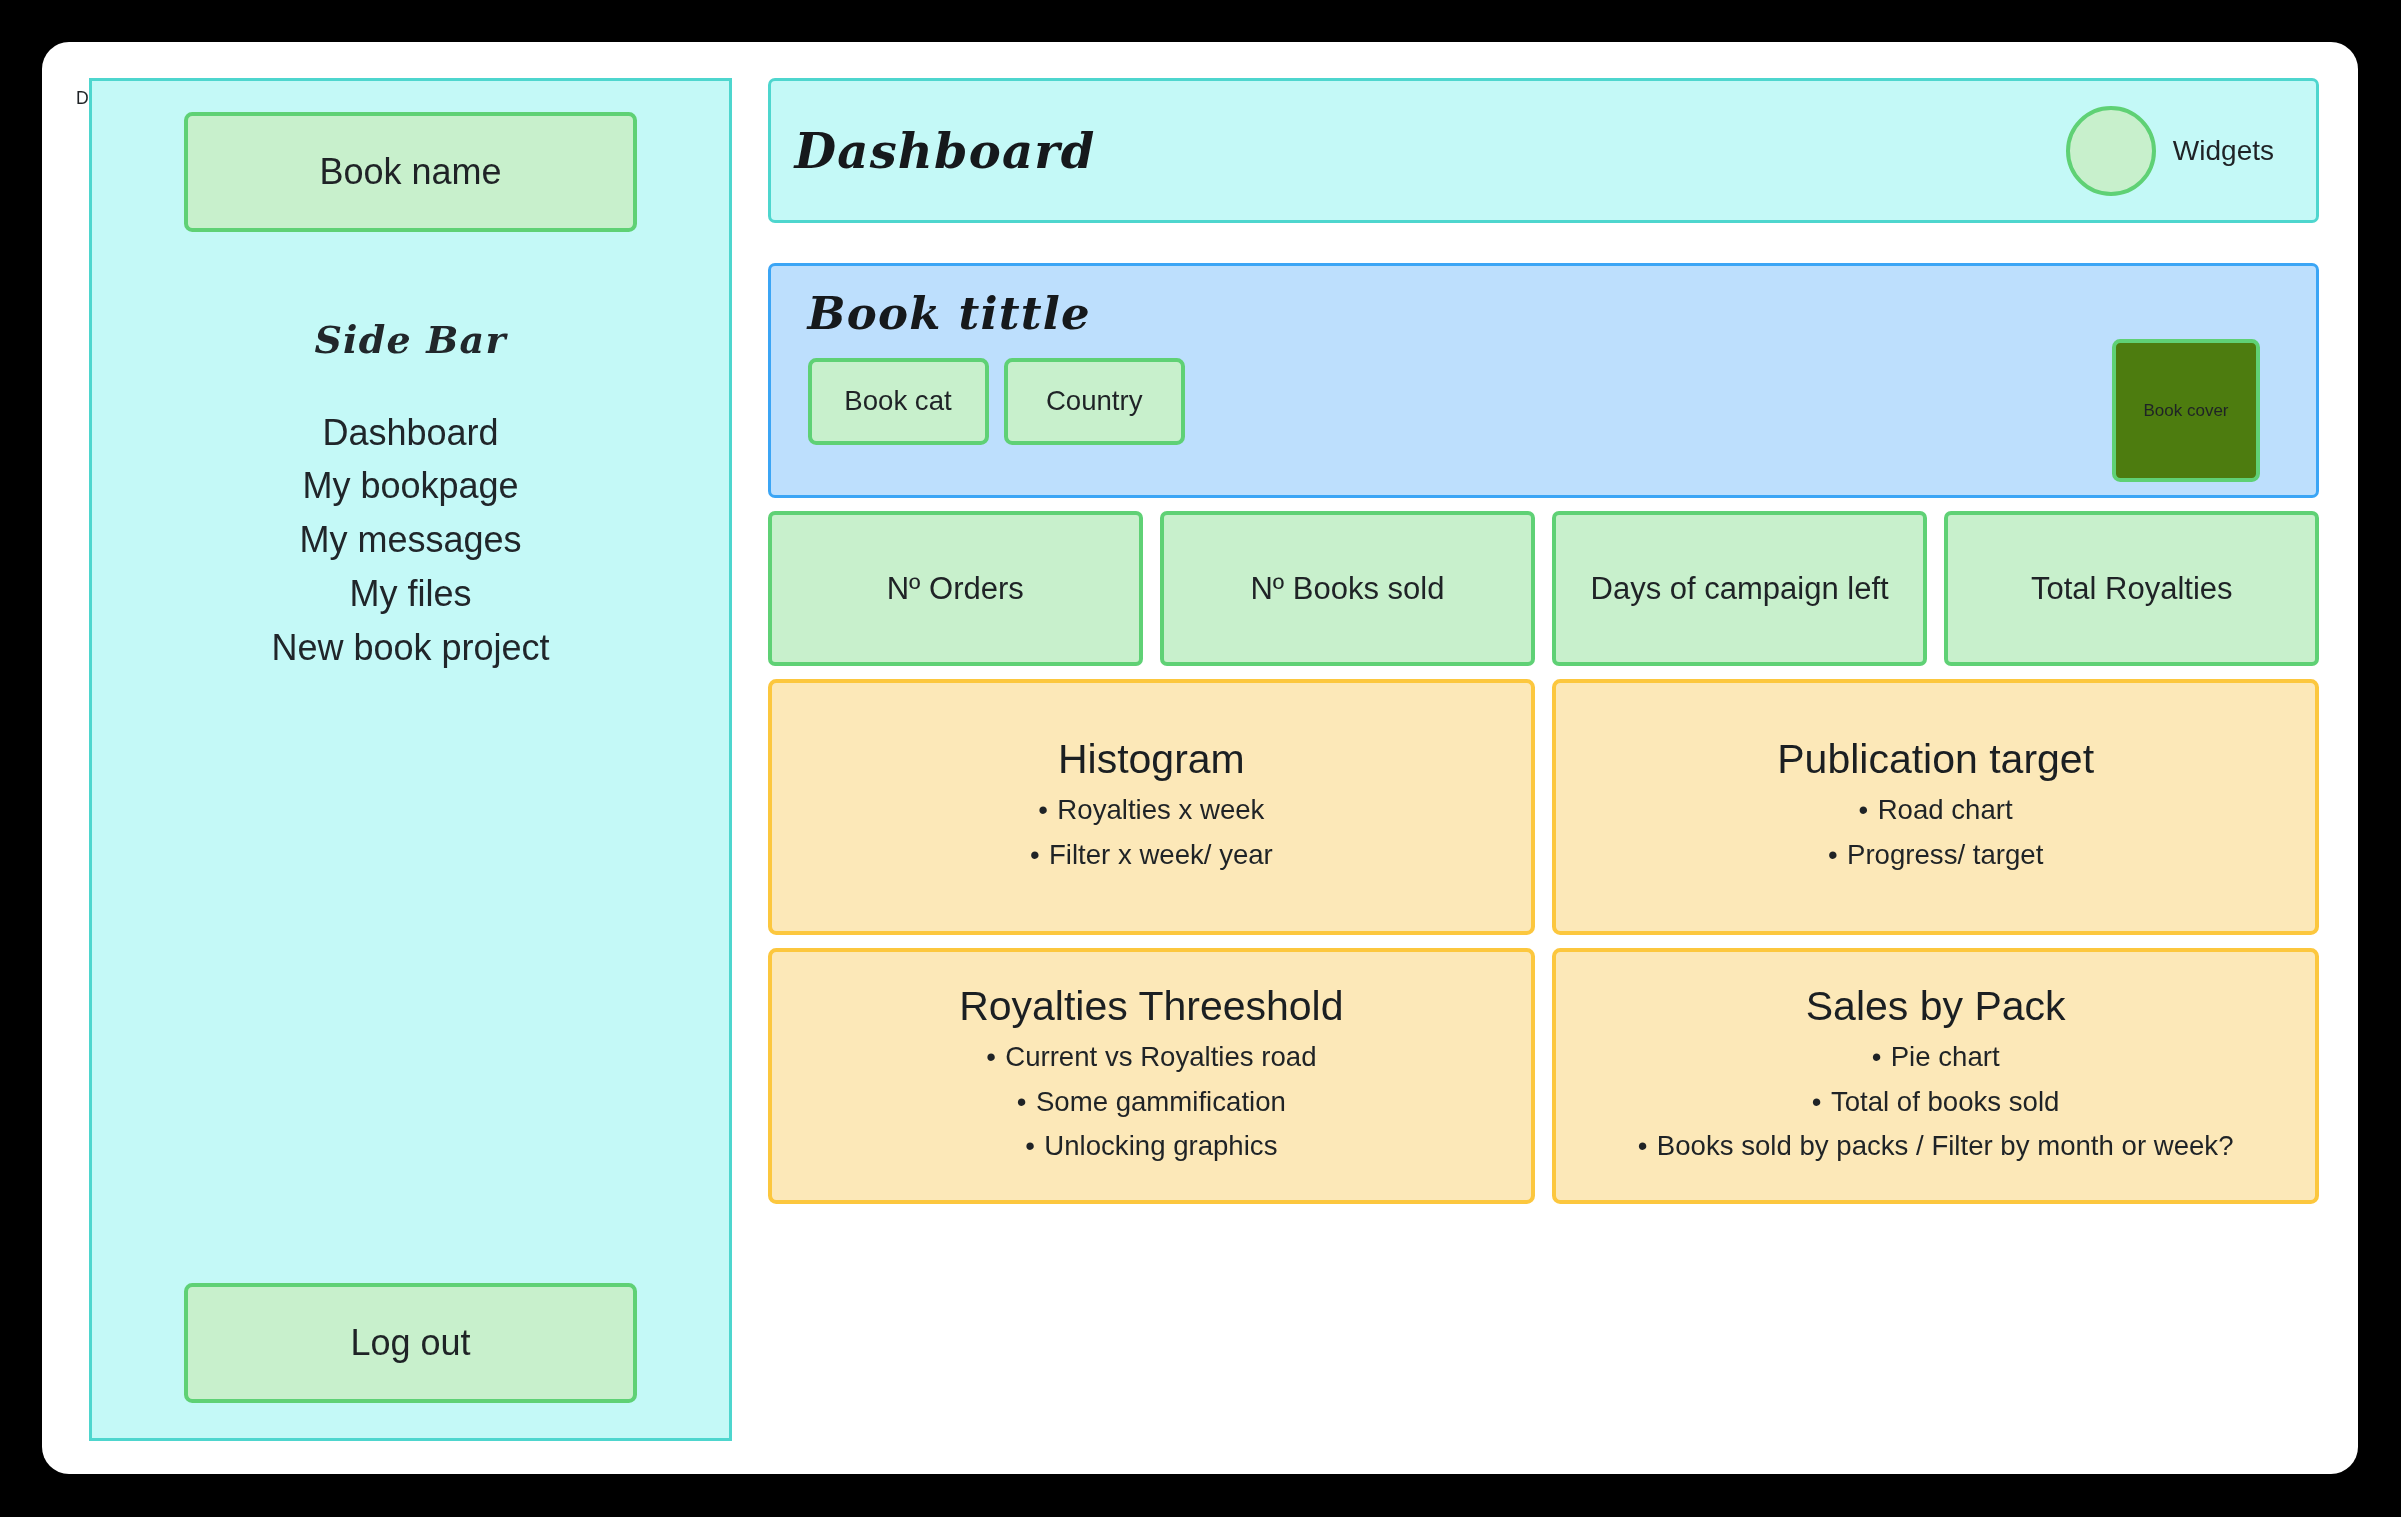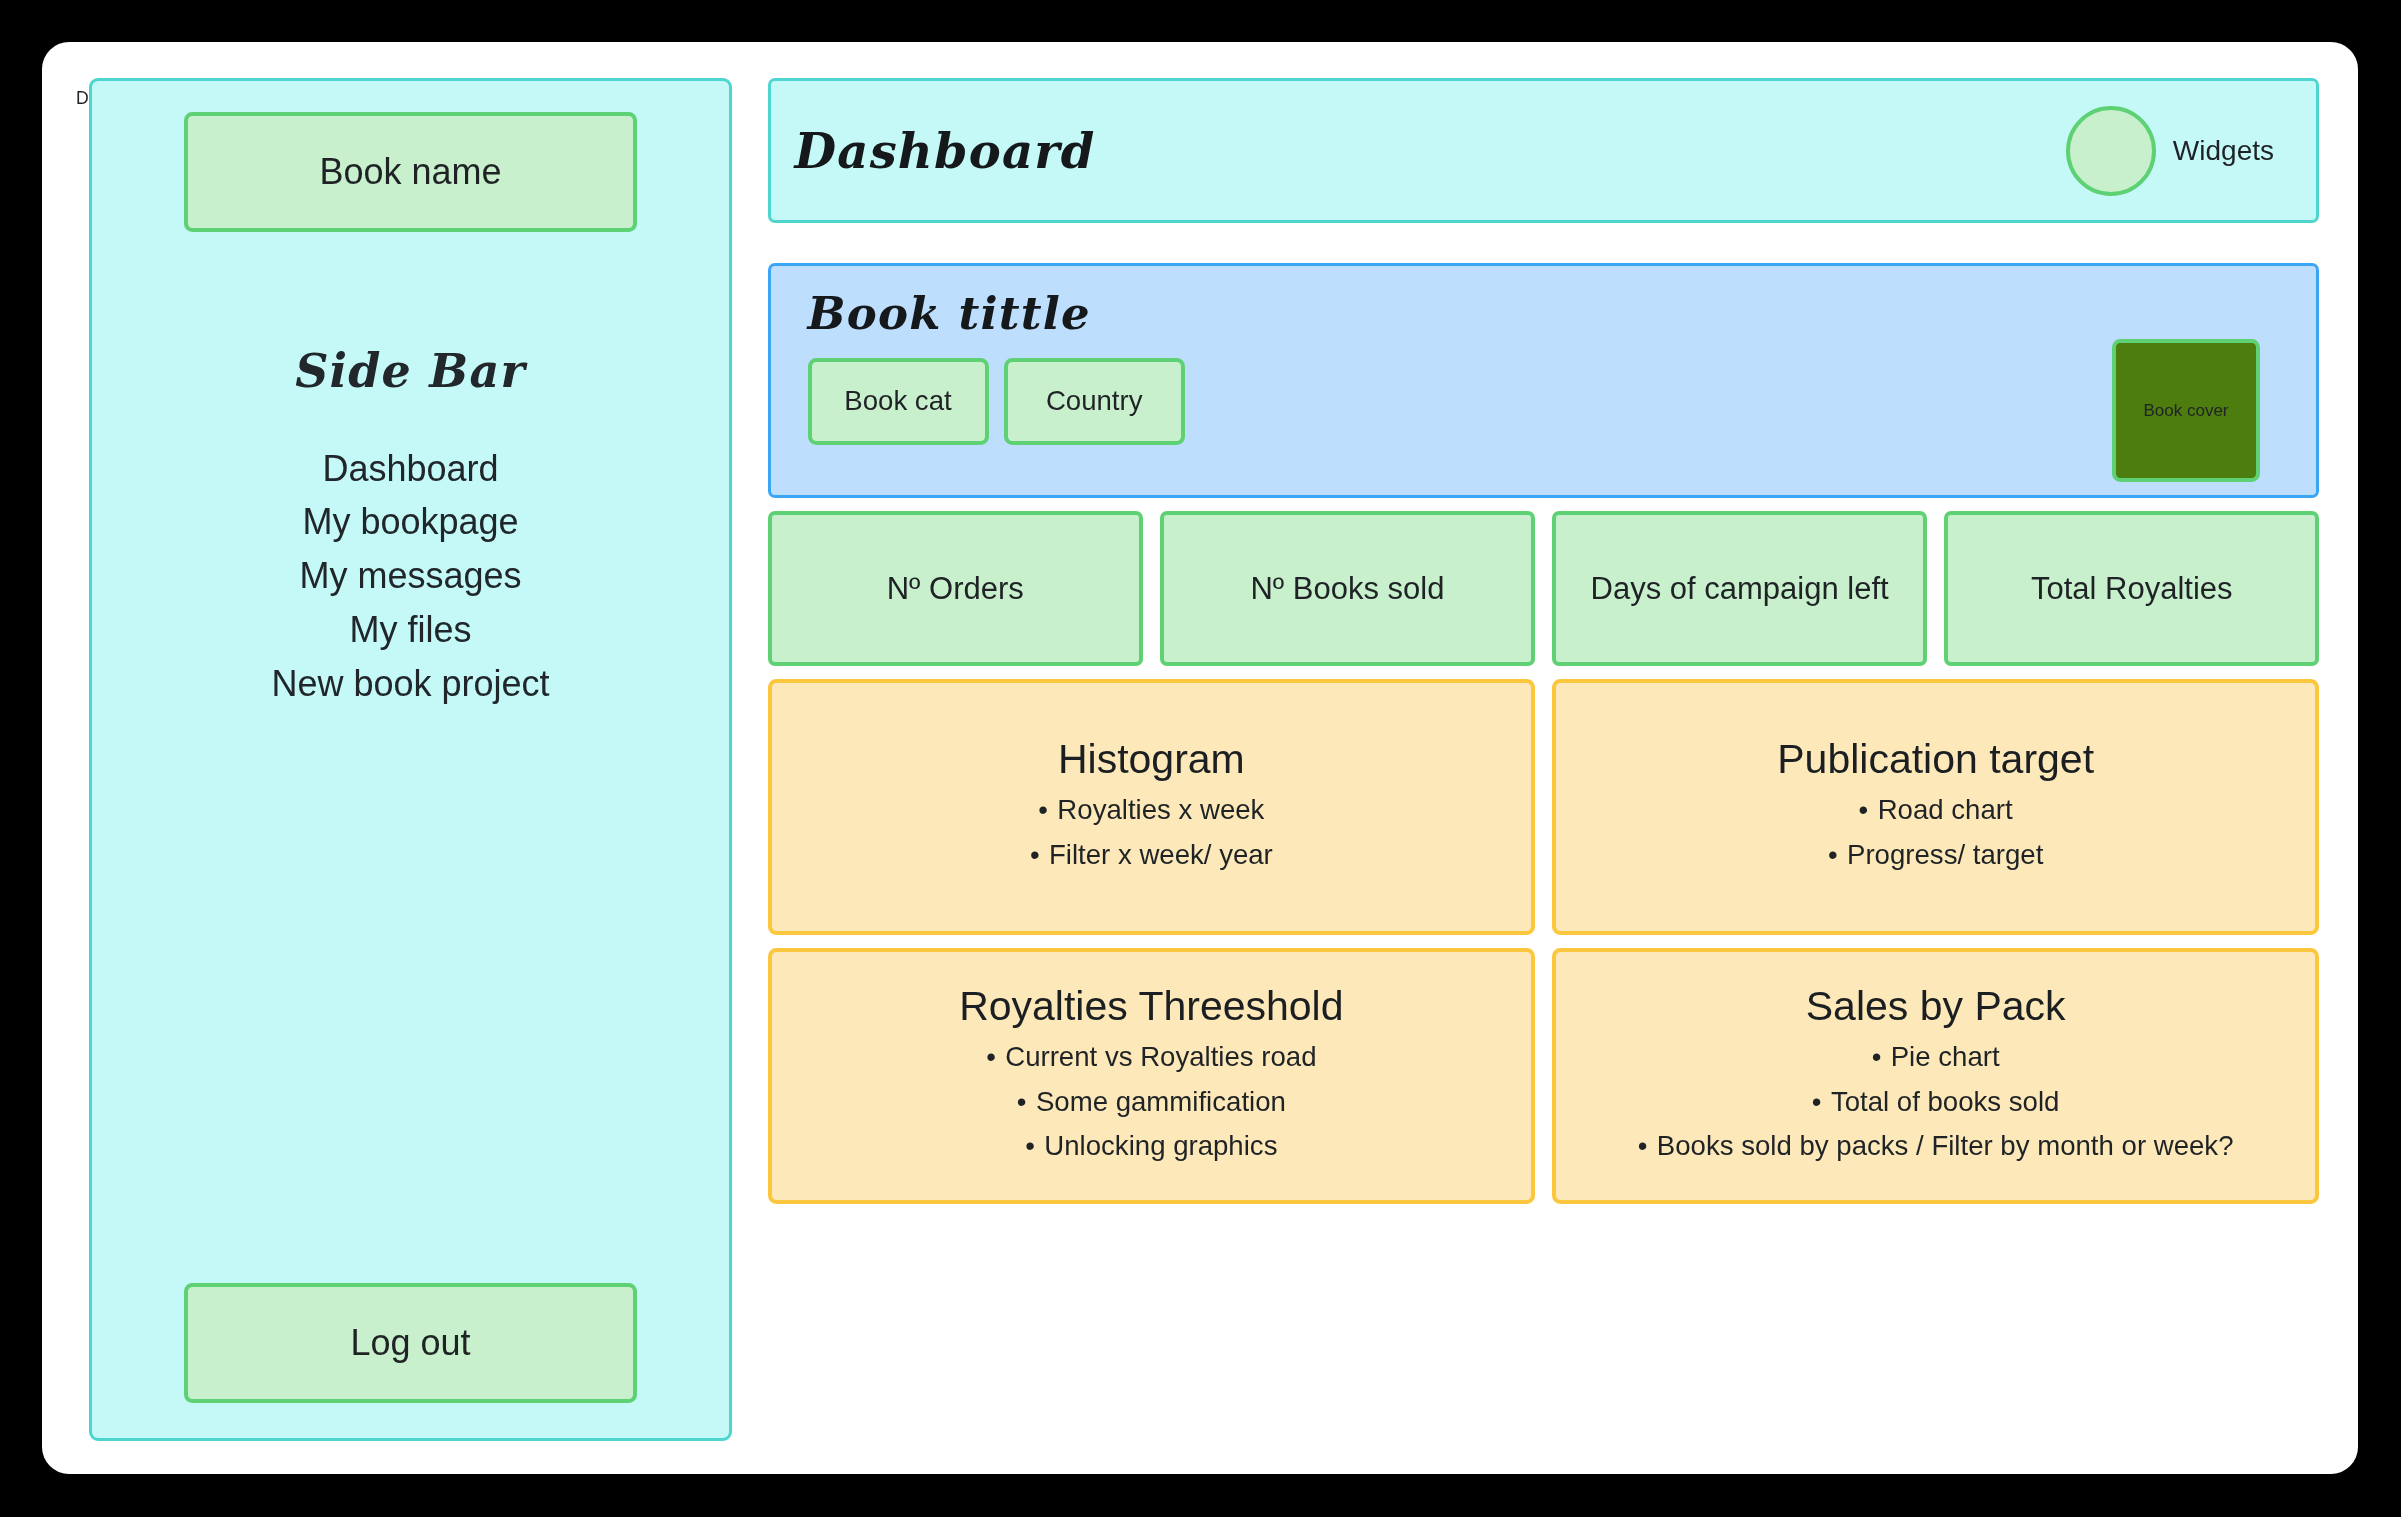--- a/index.html
+++ b/index.html
@@ -45,21 +45,21 @@
     display: flex;
     padding: 36px 39px 33px 47px;
     gap: 36px;
   }
 
   
   .sidebar {
     flex: 0 0 643px;
     background: #C4F9F7;
     border: 3.5px solid #4ED6CE;
-    border-radius: 9px;
+    border-radius: 0;
     display: flex;
     flex-direction: column;
     align-items: center;
     padding: 30.5px 0 35px 0;
     position: relative;
   }
 
   .pill-btn {
     width: 453px;
     height: 120px;
@@ -70,24 +70,24 @@
     align-items: center;
     justify-content: center;
     font-size: 36px;
     color: #1f2326;
   }
 
   .sidebar-title {
     font-family: "DejaVu Serif", serif;
     font-style: italic;
     font-weight: bold;
-    font-size: 46px;
+    font-size: 38px;
     color: #21272b;
     letter-spacing: 1.2px;
-    margin-top: 112px;
+    margin-top: 85px;
   }
 
   .nav {
     margin-top: 49px;
     display: flex;
     flex-direction: column;
     align-items: center;
     gap: 10px;
   }
 

